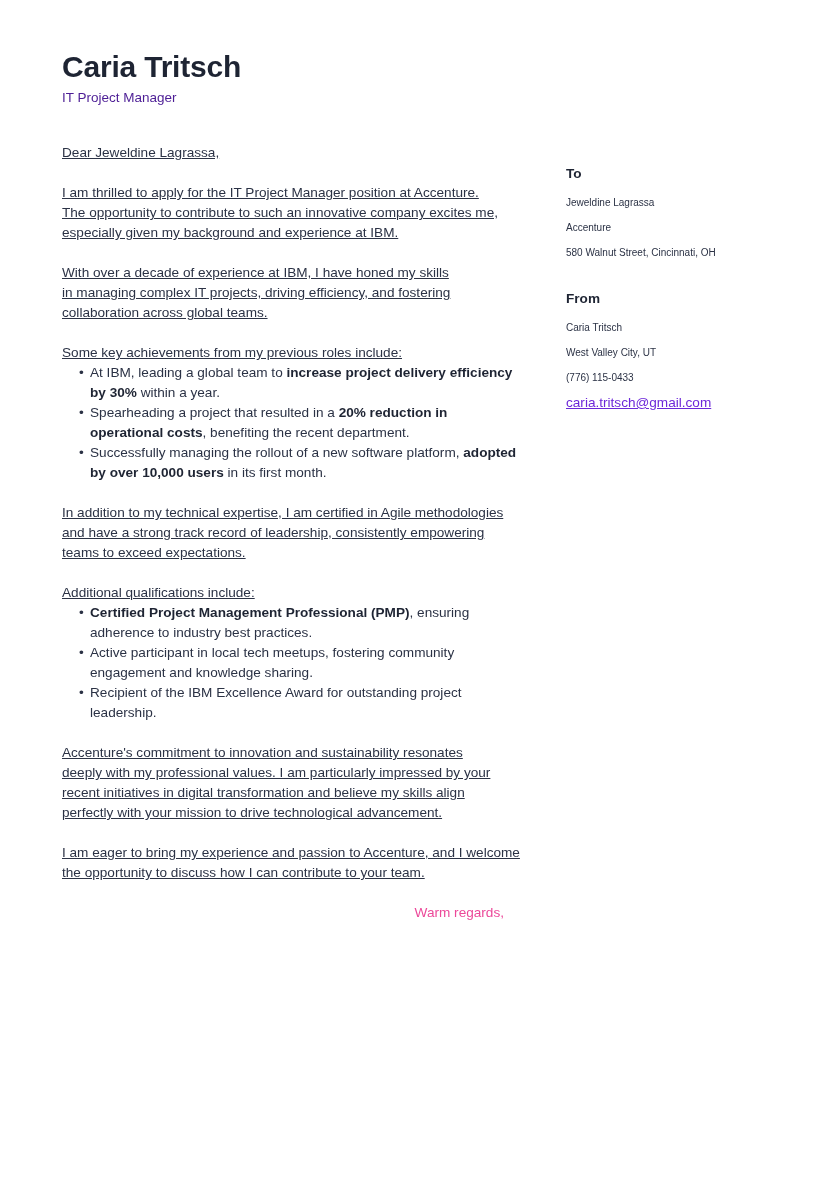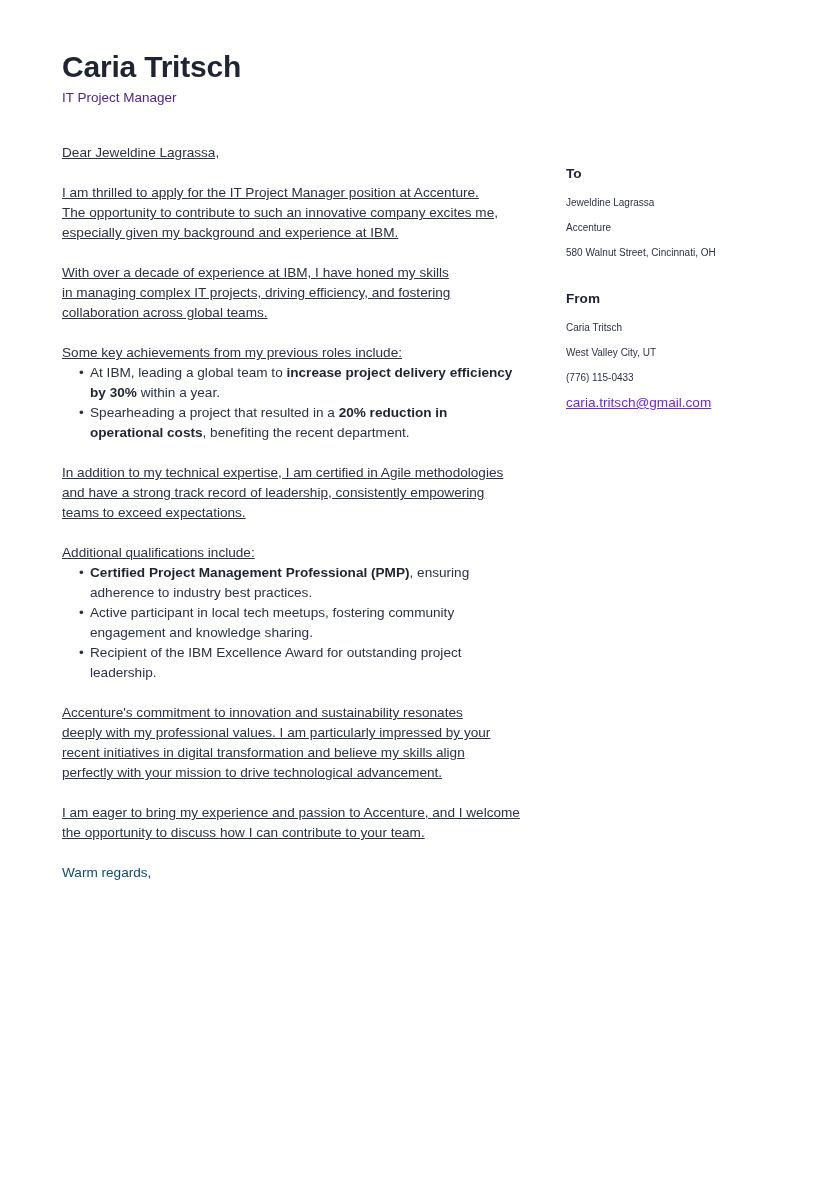--- a/index.html
+++ b/index.html
@@ -99,22 +99,23 @@
     position: absolute;
     left: 17px;
     top: 0;
     font-size: 13.6px;
     line-height: 20px;
     color: #2b3245;
   }
   .sign-off {
     font-size: 13.6px;
     line-height: 20px;
-    color: #0c4a6e;
-    margin: 0;
+    color: #ec4899;
+    margin: 16px;
+    text-align: right;
   }
 
   
   .side-heading {
     font-size: 13.6px;
     font-weight: bold;
     color: #1e2433;
     line-height: 20px;
     margin: 16px 0 9px 0;
   }
@@ -162,20 +163,23 @@
 in managing complex IT projects, driving efficiency, and fostering
 collaboration across global teams.</p>
 
       <p class="para tight">Some key achievements from my previous roles include:</p>
       <ul class="bullets">
         <li>
           <span>At IBM, leading a global team to </span><b>increase project delivery efficiency by 30%</b><span> within a year.</span>
         </li>
         <li>
           <span>Spearheading a project that resulted in a </span><b>20% reduction in operational costs</b><span>, benefiting the recent department.</span>
+        </li>
+        <li>
+          <span>Successfully managing the rollout of a new software platform, </span><b>adopted by over 10,000 users</b><span> in its first month.</span>
         </li>
       </ul>
 
       <p class="para">In addition to my technical expertise, I am certified in Agile methodologies
 and have a strong track record of leadership, consistently empowering
 teams to exceed expectations.</p>
 
       <p class="para tight">Additional qualifications include:</p>
       <ul class="bullets">
         <li>

